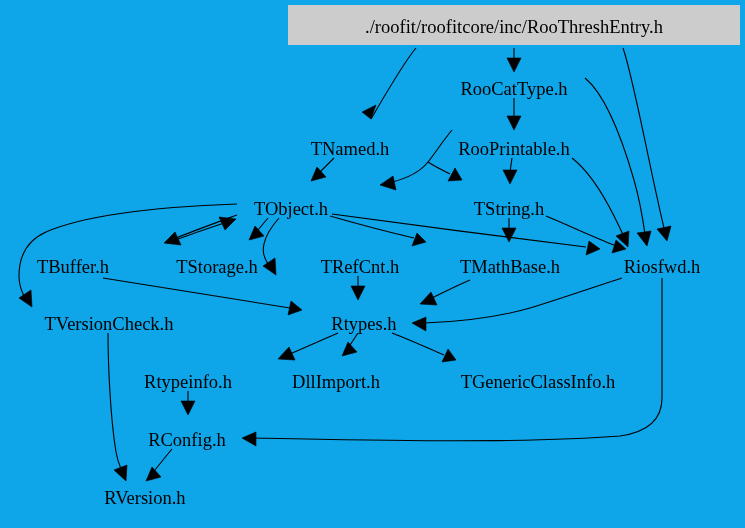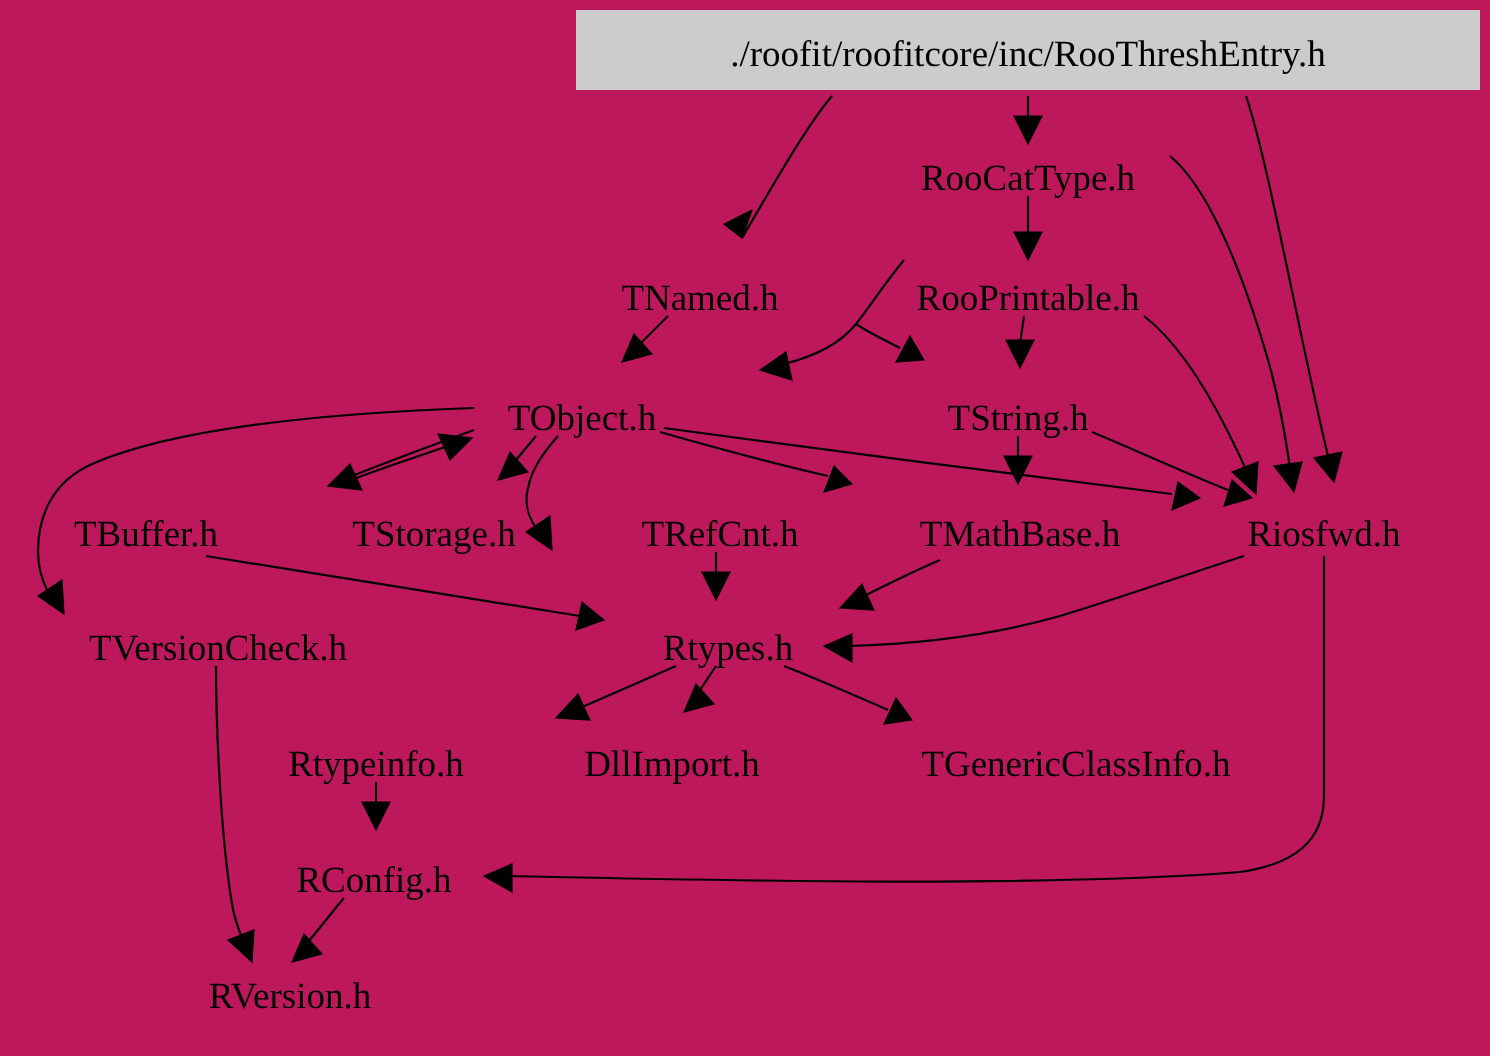--- a/index.html
+++ b/index.html
@@ -10,21 +10,21 @@
   body {
     width: 745px;
     height: 528px;
     font-family: "Liberation Serif", "DejaVu Serif", serif;
     overflow: hidden;
   }
   #graph-root {
     position: relative;
     width: 745px;
     height: 528px;
-    background: #be185d;
+    background: #0ea5e9;
   }
   svg#graph-svg {
     position: absolute;
     left: 0;
     top: 0;
     width: 745px;
     height: 528px;
   }
   .node-box {
     fill: #cccccc;

